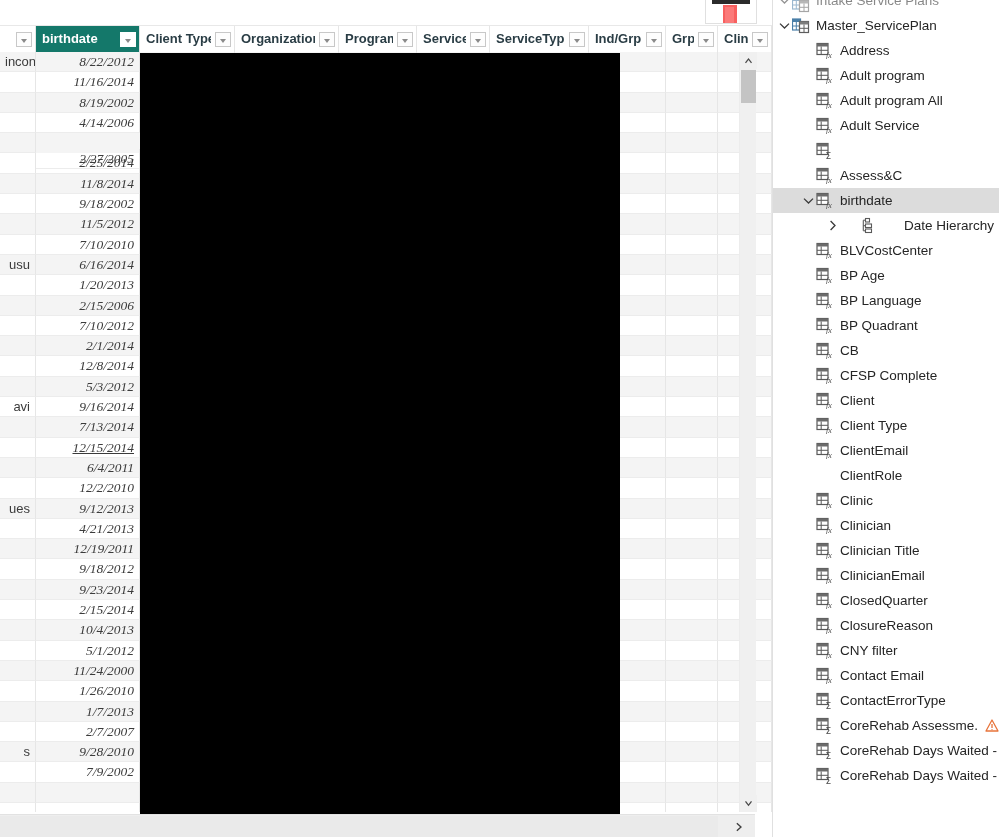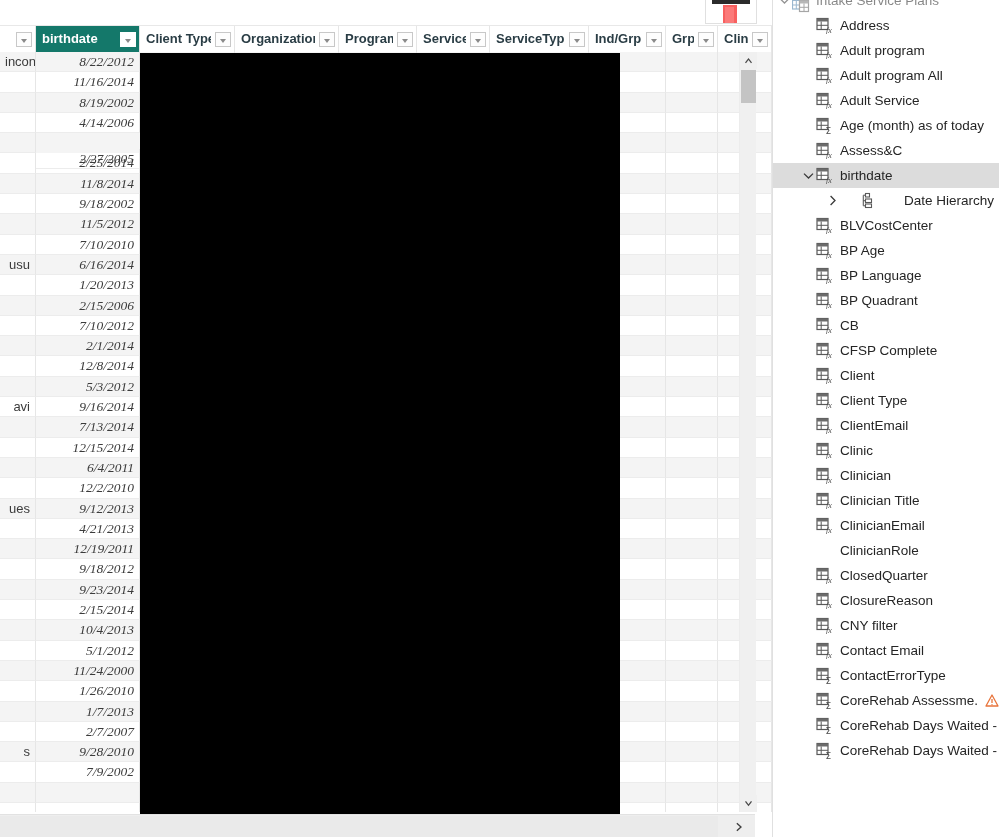--- a/index.html
+++ b/index.html
@@ -471,21 +471,21 @@
           <div class="cell text" style="width: 104px; flex: 0 0 104px;"></div>
           <div class="cell text" style="width: 78px; flex: 0 0 78px;"></div>
           <div class="cell text" style="width: 73px; flex: 0 0 73px;"></div>
           <div class="cell text" style="width: 99px; flex: 0 0 99px;"></div>
           <div class="cell text" style="width: 77px; flex: 0 0 77px;"></div>
           <div class="cell text" style="width: 52px; flex: 0 0 52px;"></div>
           <div class="cell text" style="width: 54px; flex: 0 0 54px;"></div>
         </div>
         <div class="data-row even">
           <div class="cell name" style="width: 36px; flex: 0 0 36px;"></div>
-          <div class="cell date" style="width: 104px; flex: 0 0 104px;">12/15/2014</div>
+          <div class="cell date" style="width: 104px; flex: 0 0 104px; text-decoration: underline;">12/15/2014</div>
           <div class="cell text" style="width: 95px; flex: 0 0 95px;">Client</div>
           <div class="cell text" style="width: 104px; flex: 0 0 104px;"></div>
           <div class="cell text" style="width: 78px; flex: 0 0 78px;"></div>
           <div class="cell text" style="width: 73px; flex: 0 0 73px;"></div>
           <div class="cell text" style="width: 99px; flex: 0 0 99px;"></div>
           <div class="cell text" style="width: 77px; flex: 0 0 77px;"></div>
           <div class="cell text" style="width: 52px; flex: 0 0 52px;"></div>
           <div class="cell text" style="width: 54px; flex: 0 0 54px;"></div>
         </div>
         <div class="data-row odd">
@@ -747,20 +747,40 @@
             <line x1="4.3" y1="5" x2="4.3" y2="13" stroke="#4a7fa8" stroke-width="1"></line>
             <line x1="0.5" y1="9" x2="8.5" y2="9" stroke="#4a7fa8" stroke-width="1"></line>
             <rect x="7.5" y="4.5" width="9" height="11" fill="#fff" stroke="#5e5e5e" stroke-width="1.2"></rect>
             <rect x="7.5" y="4.5" width="9" height="3" fill="#7d7d7d"></rect>
             <line x1="12" y1="7.5" x2="12" y2="15.5" stroke="#5e5e5e" stroke-width="1"></line>
             <line x1="7.5" y1="11.3" x2="16.5" y2="11.3" stroke="#5e5e5e" stroke-width="1"></line>
           </svg>
         </span>
         <span class="tlabel">Intake Service Plans</span>
       </div>
+      <div class="tree-item lvl-0">
+        <span class="chev">
+          <svg width="11" height="8" viewBox="0 0 11 8">
+            <path d="M1 1.6 L5.5 6 L10 1.6" stroke="#3a3a3a" stroke-width="1.3" fill="none"></path>
+          </svg>
+        </span>
+        <span class="ficon">
+          <svg width="19" height="17" viewBox="0 0 19 17">
+            <rect x="0.5" y="2" width="8" height="11" fill="#fff" stroke="#4a7fa8" stroke-width="1.2"></rect>
+            <rect x="0.5" y="2" width="8" height="3" fill="#4a7fa8"></rect>
+            <line x1="4.3" y1="5" x2="4.3" y2="13" stroke="#4a7fa8" stroke-width="1"></line>
+            <line x1="0.5" y1="9" x2="8.5" y2="9" stroke="#4a7fa8" stroke-width="1"></line>
+            <rect x="7.5" y="4.5" width="9" height="11" fill="#fff" stroke="#5e5e5e" stroke-width="1.2"></rect>
+            <rect x="7.5" y="4.5" width="9" height="3" fill="#7d7d7d"></rect>
+            <line x1="12" y1="7.5" x2="12" y2="15.5" stroke="#5e5e5e" stroke-width="1"></line>
+            <line x1="7.5" y1="11.3" x2="16.5" y2="11.3" stroke="#5e5e5e" stroke-width="1"></line>
+          </svg>
+        </span>
+        <span class="tlabel">Master_ServicePlan</span>
+      </div>
       <div class="tree-item lvl-1">
         <span class="chev blank"></span>
         <span class="ficon">
           <svg width="19" height="17" viewBox="0 0 19 17">
             <rect x="1" y="1.5" width="11" height="11" fill="#fff" stroke="#595959" stroke-width="1.2"></rect>
             <rect x="1" y="1.5" width="11" height="3" fill="#6b6b6b"></rect>
             <line x1="5.2" y1="4.5" x2="5.2" y2="12.5" stroke="#595959" stroke-width="1"></line>
             <line x1="1" y1="8.3" x2="12" y2="8.3" stroke="#595959" stroke-width="1"></line>
             <text x="10" y="16" font-size="8" font-style="italic" font-family="Liberation Serif,serif" fill="#4a4a4a">fx</text>
           </svg>
@@ -810,21 +830,20 @@
         <span class="chev blank"></span>
         <span class="ficon">
           <svg width="19" height="17" viewBox="0 0 19 17">
             <rect x="1" y="1.5" width="11" height="11" fill="#fff" stroke="#595959" stroke-width="1.2"></rect>
             <rect x="1" y="1.5" width="11" height="3" fill="#6b6b6b"></rect>
             <line x1="5.2" y1="4.5" x2="5.2" y2="12.5" stroke="#595959" stroke-width="1"></line>
             <line x1="1" y1="8.3" x2="12" y2="8.3" stroke="#595959" stroke-width="1"></line>
             <text x="9.5" y="16.5" font-size="9" font-family="DejaVu Sans,sans-serif" fill="#4a4a4a">Σ</text>
           </svg>
         </span>
-        <span class="tlabel">Age (month) as of today</span>
       </div>
       <div class="tree-item lvl-1">
         <span class="chev blank"></span>
         <span class="ficon">
           <svg width="19" height="17" viewBox="0 0 19 17">
             <rect x="1" y="1.5" width="11" height="11" fill="#fff" stroke="#595959" stroke-width="1.2"></rect>
             <rect x="1" y="1.5" width="11" height="3" fill="#6b6b6b"></rect>
             <line x1="5.2" y1="4.5" x2="5.2" y2="12.5" stroke="#595959" stroke-width="1"></line>
             <line x1="1" y1="8.3" x2="12" y2="8.3" stroke="#595959" stroke-width="1"></line>
             <text x="10" y="16" font-size="8" font-style="italic" font-family="Liberation Serif,serif" fill="#4a4a4a">fx</text>
@@ -980,20 +999,25 @@
             <rect x="1" y="1.5" width="11" height="3" fill="#6b6b6b"></rect>
             <line x1="5.2" y1="4.5" x2="5.2" y2="12.5" stroke="#595959" stroke-width="1"></line>
             <line x1="1" y1="8.3" x2="12" y2="8.3" stroke="#595959" stroke-width="1"></line>
             <text x="10" y="16" font-size="8" font-style="italic" font-family="Liberation Serif,serif" fill="#4a4a4a">fx</text>
           </svg>
         </span>
         <span class="tlabel">ClientEmail</span>
       </div>
       <div class="tree-item lvl-1">
         <span class="chev blank"></span>
+        <span class="ficon blank"></span>
+        <span class="tlabel">ClientRole</span>
+      </div>
+      <div class="tree-item lvl-1">
+        <span class="chev blank"></span>
         <span class="ficon">
           <svg width="19" height="17" viewBox="0 0 19 17">
             <rect x="1" y="1.5" width="11" height="11" fill="#fff" stroke="#595959" stroke-width="1.2"></rect>
             <rect x="1" y="1.5" width="11" height="3" fill="#6b6b6b"></rect>
             <line x1="5.2" y1="4.5" x2="5.2" y2="12.5" stroke="#595959" stroke-width="1"></line>
             <line x1="1" y1="8.3" x2="12" y2="8.3" stroke="#595959" stroke-width="1"></line>
             <text x="10" y="16" font-size="8" font-style="italic" font-family="Liberation Serif,serif" fill="#4a4a4a">fx</text>
           </svg>
         </span>
         <span class="tlabel">Clinic</span>
@@ -1029,25 +1053,20 @@
         <span class="ficon">
           <svg width="19" height="17" viewBox="0 0 19 17">
             <rect x="1" y="1.5" width="11" height="11" fill="#fff" stroke="#595959" stroke-width="1.2"></rect>
             <rect x="1" y="1.5" width="11" height="3" fill="#6b6b6b"></rect>
             <line x1="5.2" y1="4.5" x2="5.2" y2="12.5" stroke="#595959" stroke-width="1"></line>
             <line x1="1" y1="8.3" x2="12" y2="8.3" stroke="#595959" stroke-width="1"></line>
             <text x="10" y="16" font-size="8" font-style="italic" font-family="Liberation Serif,serif" fill="#4a4a4a">fx</text>
           </svg>
         </span>
         <span class="tlabel">ClinicianEmail</span>
-      </div>
-      <div class="tree-item lvl-1">
-        <span class="chev blank"></span>
-        <span class="ficon blank"></span>
-        <span class="tlabel">ClinicianRole</span>
       </div>
       <div class="tree-item lvl-1">
         <span class="chev blank"></span>
         <span class="ficon">
           <svg width="19" height="17" viewBox="0 0 19 17">
             <rect x="1" y="1.5" width="11" height="11" fill="#fff" stroke="#595959" stroke-width="1.2"></rect>
             <rect x="1" y="1.5" width="11" height="3" fill="#6b6b6b"></rect>
             <line x1="5.2" y1="4.5" x2="5.2" y2="12.5" stroke="#595959" stroke-width="1"></line>
             <line x1="1" y1="8.3" x2="12" y2="8.3" stroke="#595959" stroke-width="1"></line>
             <text x="10" y="16" font-size="8" font-style="italic" font-family="Liberation Serif,serif" fill="#4a4a4a">fx</text>

